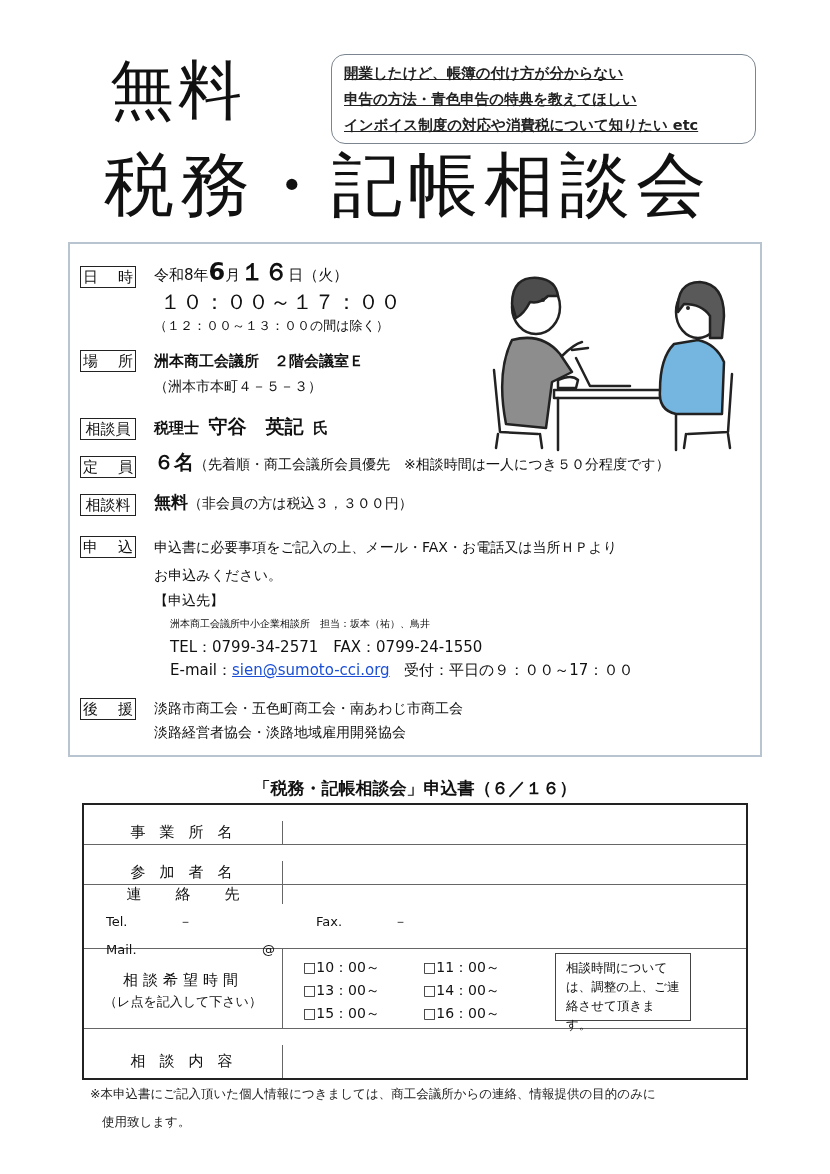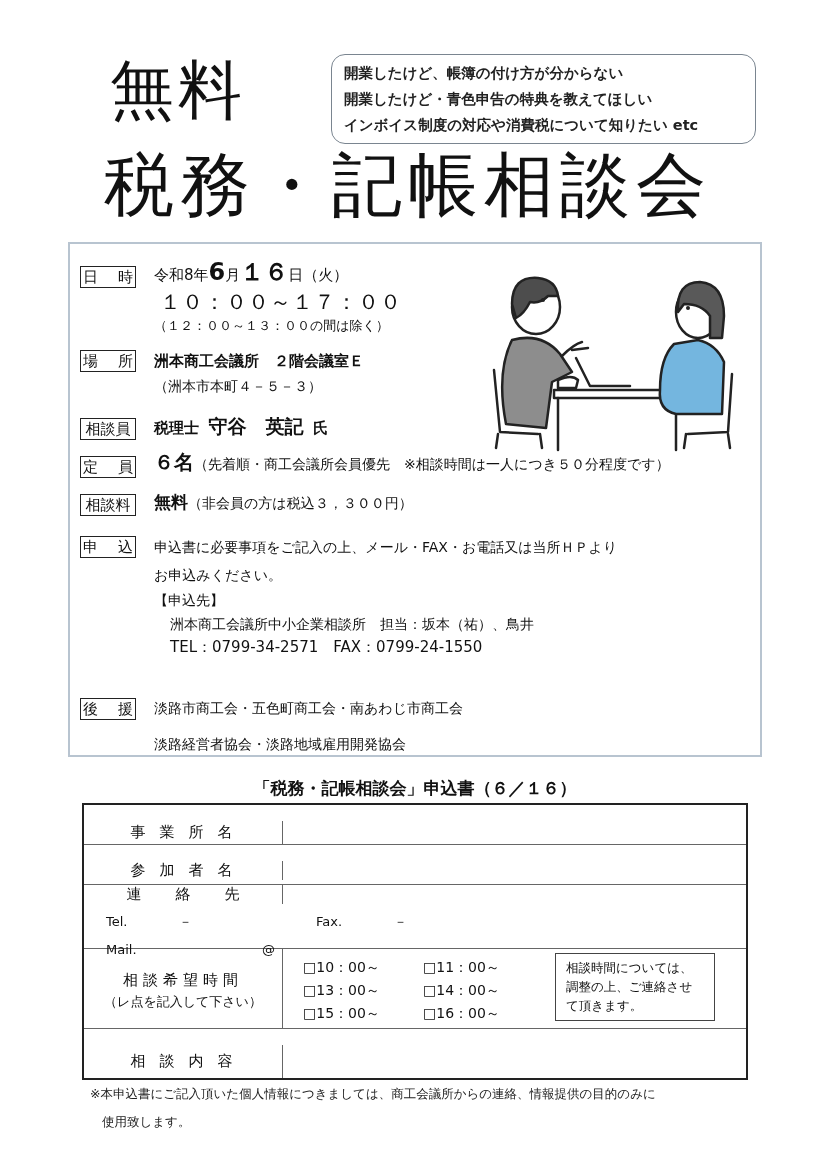--- a/index.html
+++ b/index.html
@@ -6,21 +6,21 @@
   html, body { width: 830px; height: 1174px; background: #ffffff; overflow: hidden; }
   body { position: relative; font-family: "DejaVu Sans", "Liberation Sans", sans-serif; color: #111; }
 
   .abs { position: absolute; }
 
   
   .title-free { left: 110px; top: 58px; font-size: 64px; letter-spacing: 4px; font-weight: 300; line-height: 1; color:#111; }
   .title-main { left: 104px; top: 150px; font-size: 70px; letter-spacing: 6px; font-weight: 300; line-height: 1; white-space: nowrap; color:#111; }
 
   .speech { left: 331px; top: 54px; width: 425px; height: 90px; border: 1px solid #7a8590; border-radius: 14px; padding: 5px 0 0 12px; }
-  .speech div { font-size: 14.5px; line-height: 26px; font-weight: bold; white-space: nowrap; color:#222; }
+  .speech div { font-size: 14.5px; line-height: 26px; font-weight: bold; white-space: nowrap; color:#222;text-decoration:underline; }
 
   
   .info { left: 68px; top: 242px; width: 694px; height: 515px; border: 2px solid #b8c4d0; }
 
   .label-box { position: absolute; border: 1px solid #222; font-size: 15px; line-height: 20px; height: 22px; padding: 0 2px; white-space: nowrap; display:flex; justify-content: space-between; width: 56px; }
   .label-box.tight { letter-spacing: 0; justify-content: center; }
 
   .txt { position: absolute; white-space: nowrap; font-size: 15px; line-height: 20px; color:#111; }
   .big { font-size: 24px; font-weight: bold; }
   .bold { font-weight: bold; }
@@ -30,30 +30,30 @@
   .illus { left: 478px; top: 262px; width: 270px; height: 190px; }
 
   
   .form-title { left: 0; width: 830px; top: 777px; text-align: center; font-size: 17px; font-weight: bold; }
   .form { left: 82px; top: 803px; width: 666px; border: 2px solid #222; }
   .row { display: flex; border-top: 1px solid #666; }
   .row:first-child { border-top: none; }
   .cell-label { width: 199px; border-right: 1px solid #666; display: flex; align-items: center; justify-content: center; flex-direction: column; font-size: 15px; }
   .cell-value { flex: 1; position: relative; }
   .spaced { letter-spacing: 14px; padding-left: 11px; margin-top: 16px; }
-  .note-box { position: absolute; left: 272px; top: 4px; width: 160px; height: 68px; border: 1px solid #444; padding: 4px 10px; font-size: 12.5px; line-height: 19px; }
+  .note-box { position: absolute; left: 272px; top: 4px; width: 136px; height: 68px; border: 1px solid #444; padding: 4px 10px; font-size: 12.5px; line-height: 19px; }
   .footnote { left: 90px; top: 1080px; font-size: 12.5px; line-height: 28px; font-weight: normal; color:#222; }
 </style>
 </head>
 <body>
 
 <div class="abs title-free">無料</div>
 <div class="abs speech">
   <div>開業したけど、帳簿の付け方が分からない</div>
-  <div>開業したけど・青色申告の特典を教えてほしい</div>
+  <div>申告の方法・青色申告の特典を教えてほしい</div>
   <div>インボイス制度の対応や消費税について知りたい etc</div>
 </div>
 <div class="abs title-main">税務・記帳相談会</div>
 
 <div class="abs info">
 
   <div class="label-box" style="left:10px; top:22px;">
     <span>日</span>
       <span>時</span>
   </div>
@@ -88,29 +88,32 @@
     <span class="bold" style="font-size:17px;">無料</span><span style="font-size:14px;">（非会員の方は税込３，３００円）</span>
   </div>
 
   <div class="label-box" style="left:10px; top:292px;">
     <span>申</span>
       <span>込</span>
   </div>
   <div class="txt" style="left:84px; top:293px; font-size:14px;">申込書に必要事項をご記入の上、メール・FAX・お電話又は当所ＨＰより</div>
   <div class="txt" style="left:84px; top:321px; font-size:14px;">お申込みください。</div>
   <div class="txt" style="left:84px; top:346px; font-size:14px;">【申込先】</div>
-  <div class="txt" style="left:100px; top:370px; font-size:14px;">洲本商工会議所中小企業相談所　担当：坂本（祐）、鳥井</div>
+  <div class="txt" style="left:100px; top:370px; font-size:10px;">洲本商工会議所中小企業相談所　担当：坂本（祐）、鳥井</div>
   <div class="txt" style="left:100px; top:393px; font-size:15px;">TEL：0799-34-2571　FAX：0799-24-1550</div>
+  <div class="txt" style="left:100px; top:416px; font-size:15px;">
+    <span>E-mail：</span><a class="link">sien@sumoto-cci.org</a>&nbsp;&nbsp;&nbsp;<span>受付：平日の９：００～17：００</span>
+  </div>
 
   <div class="label-box" style="left:10px; top:454px;">
     <span>後</span>
       <span>援</span>
   </div>
   <div class="txt" style="left:84px; top:454px; font-size:14px;">淡路市商工会・五色町商工会・南あわじ市商工会</div>
-  <div class="txt" style="left:84px; top:478px; font-size:14px;margin-top:12px;">淡路経営者協会・淡路地域雇用開発協会</div>
+  <div class="txt" style="left:84px; top:478px; font-size:14px;">淡路経営者協会・淡路地域雇用開発協会</div>
 </div>
 
 <svg class="abs illus" viewBox="0 0 270 190">
   <g stroke="#222" stroke-width="2.5" stroke-linecap="round" stroke-linejoin="round">
 
     <path d="M16 108 L22 170 L60 172" fill="none"></path>
     <path d="M20 172 L18 186 M62 172 L64 186" fill="none"></path>
 
     <path d="M254 112 L250 170 L210 172" fill="none"></path>
     <path d="M208 172 L206 186 M250 172 L252 186" fill="none"></path>
@@ -137,21 +140,21 @@
   <circle cx="210" cy="46" r="2" fill="#222"></circle>
 </svg>
 
 <div class="abs form-title">「税務・記帳相談会」申込書（６／１６）</div>
 
 <div class="abs form">
   <div class="row" style="height:39px;">
     <div class="cell-label spaced">事業所名</div>
     <div class="cell-value"></div>
   </div>
-  <div class="row" style="height:40px;flex-direction:column;">
+  <div class="row" style="height:40px;">
     <div class="cell-label spaced">参加者名</div>
     <div class="cell-value"></div>
   </div>
   <div class="row" style="height:64px;flex-direction:column;">
     <div class="cell-label" style="letter-spacing:34px; padding-left:34px;">連絡先</div>
     <div class="cell-value">
       <span class="txt" style="left:22px; top:8px; font-size:13px;">Tel.</span>
       <span class="txt" style="left:95px; top:8px; font-size:13px;">－</span>
       <span class="txt" style="left:232px; top:8px; font-size:13px;">Fax.</span>
       <span class="txt" style="left:310px; top:8px; font-size:13px;">－</span>

